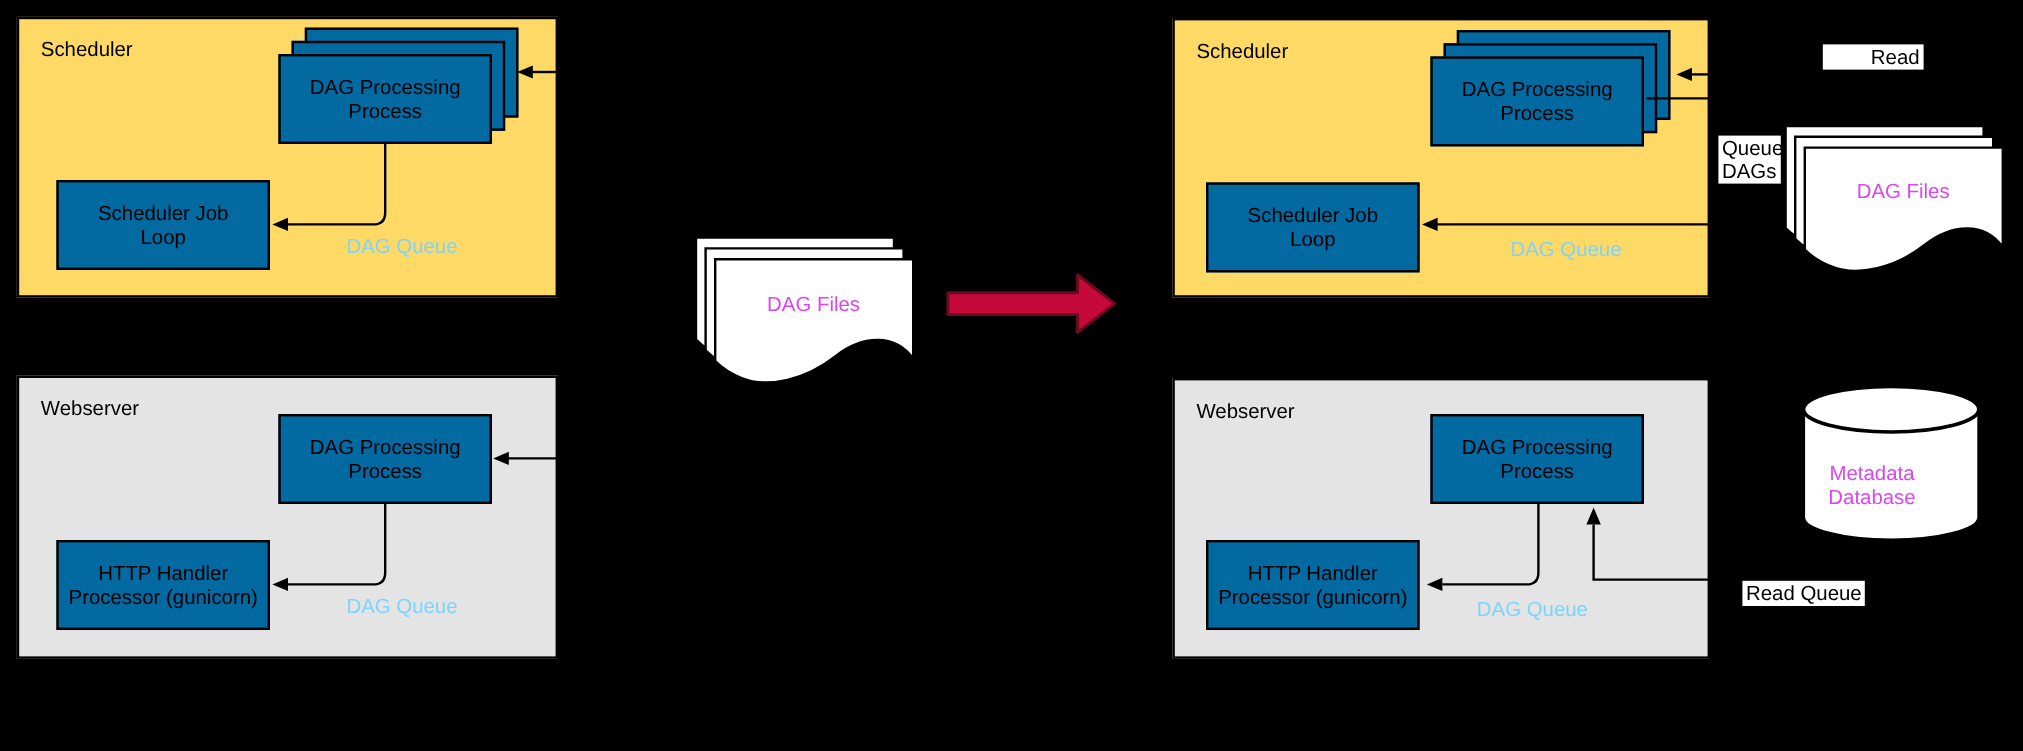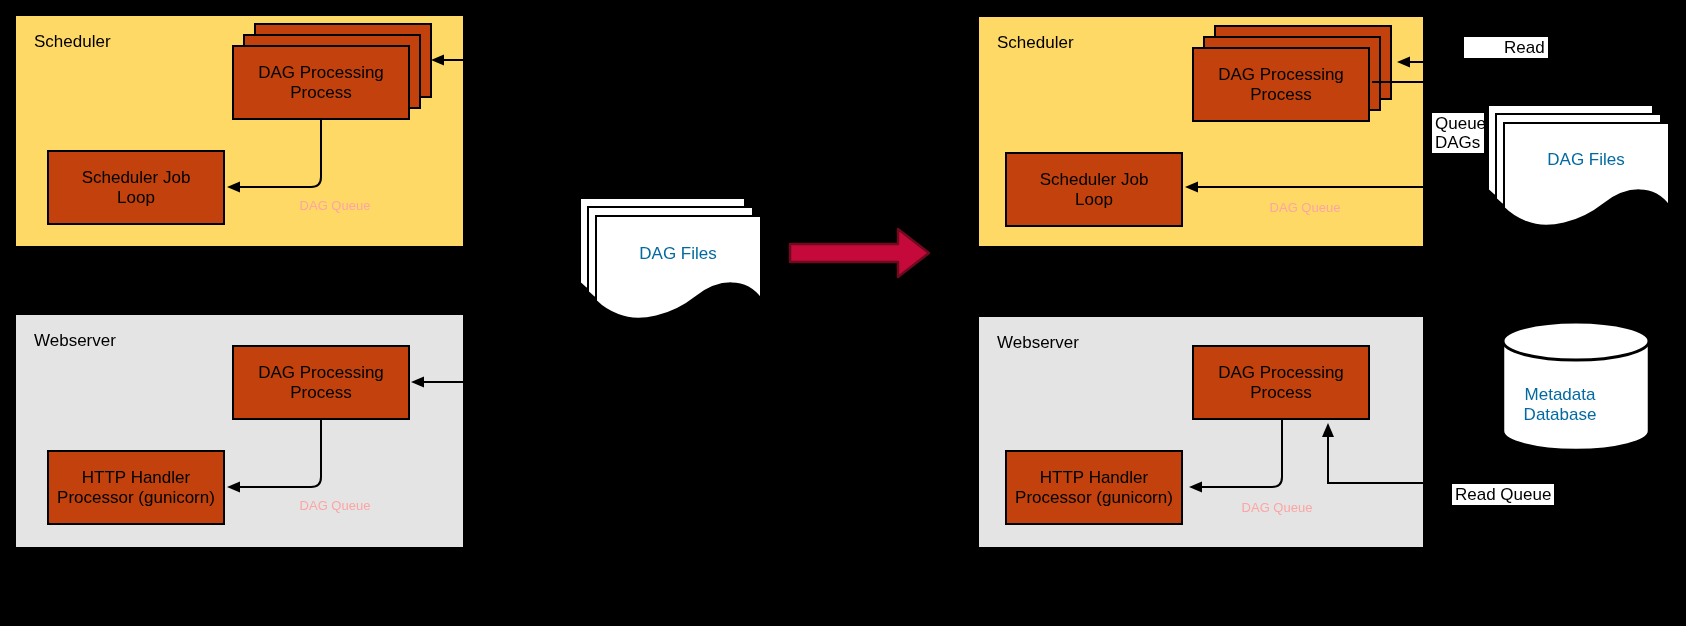--- a/index.html
+++ b/index.html
@@ -5,34 +5,34 @@
   html,body{margin:0;padding:0;background:#000;}
   #canvas{
     position:relative;width:1686px;height:626px;background:var(--bg,#000);
     font-family:"Liberation Sans",sans-serif;color:#000;overflow:hidden;
   }
   .section-box{position:absolute;box-sizing:border-box;border:2px solid #000;}
   .sched-fill{background:var(--sched,#FFD966);}
   .web-fill{background:var(--web,#E4E4E4);}
   .section-title{position:absolute;font-size:17px;line-height:20px;color:#000;}
   .node{
-    position:absolute;box-sizing:border-box;border:2px solid #000;background:#c2410c;
+    position:absolute;box-sizing:border-box;border:2px solid #000;background:#0369a1;
     display:flex;align-items:center;justify-content:center;text-align:center;
     font-size:17px;line-height:20px;
   }
   .node .inner{display:block;}
   .edge-label{
-    position:absolute;font-size:13px;line-height:19px;text-align:center;color:#fca5a5;
+    position:absolute;font-size:17px;line-height:19px;text-align:center;color:#7dd3fc;
   }
   .float-label{
     position:absolute;font-size:17px;line-height:19px;background:#fff;color:#000;
     padding:1px 3px;
   }
   .doc-text{
-    position:absolute;font-size:17px;line-height:20px;text-align:center;color:#0369a1;
+    position:absolute;font-size:17px;line-height:20px;text-align:center;color:#d946ef;
     display:flex;align-items:center;justify-content:center;
   }
   svg{position:absolute;overflow:visible;}
   #wires{left:0;top:0;z-index:6;}
   .z2{z-index:2}.z3{z-index:3}.z4{z-index:4}.z7{z-index:7}
 </style>
 </head>
 <body>
 
 <div id="canvas" style="--bg: #000000; --sched: #FFD966; --web: #E4E4E4;">
@@ -120,21 +120,21 @@
   <div class="doc-text z4" style="left:1503px;top:150px;width:166px;height:20px;">DAG Files</div>
 
   <svg class="z3" style="left:1500px;top:320px;" width="152" height="134" viewBox="0 0 152 134">
     <path d="M3,21 L3,111 A73,19 0 0 0 149,111 L149,21" fill="#fff" stroke="#000" stroke-width="2.5"></path>
     <ellipse cx="76" cy="21" rx="73" ry="19" fill="#fff" stroke="#000" stroke-width="3"></ellipse>
   </svg>
   <div class="doc-text z4" style="left:1486px;top:375px;width:148px;height:60px;">
     <span class="inner" style="width:100px;">Metadata Database</span>
   </div>
 
-  <div class="float-label z7" style="left:1464px;top:37px;padding-left:40px;">Read</div>
+  <div class="float-label z7" style="left:1519px;top:37px;padding-left:40px;">Read</div>
   <div class="float-label z7" style="left:1432px;top:113px;width:46px;">Queue DAGs</div>
   <div class="float-label z7" style="left:1452px;top:484px;">Read Queue</div>
 
   <svg id="wires" width="1686" height="626" viewBox="0 0 1686 626">
     <g fill="none" stroke="#000" stroke-width="2">
 
       <path d="M465,60 H443"></path>
 
       <path d="M321,120 V177 Q321,187 311,187 H240"></path>
 

